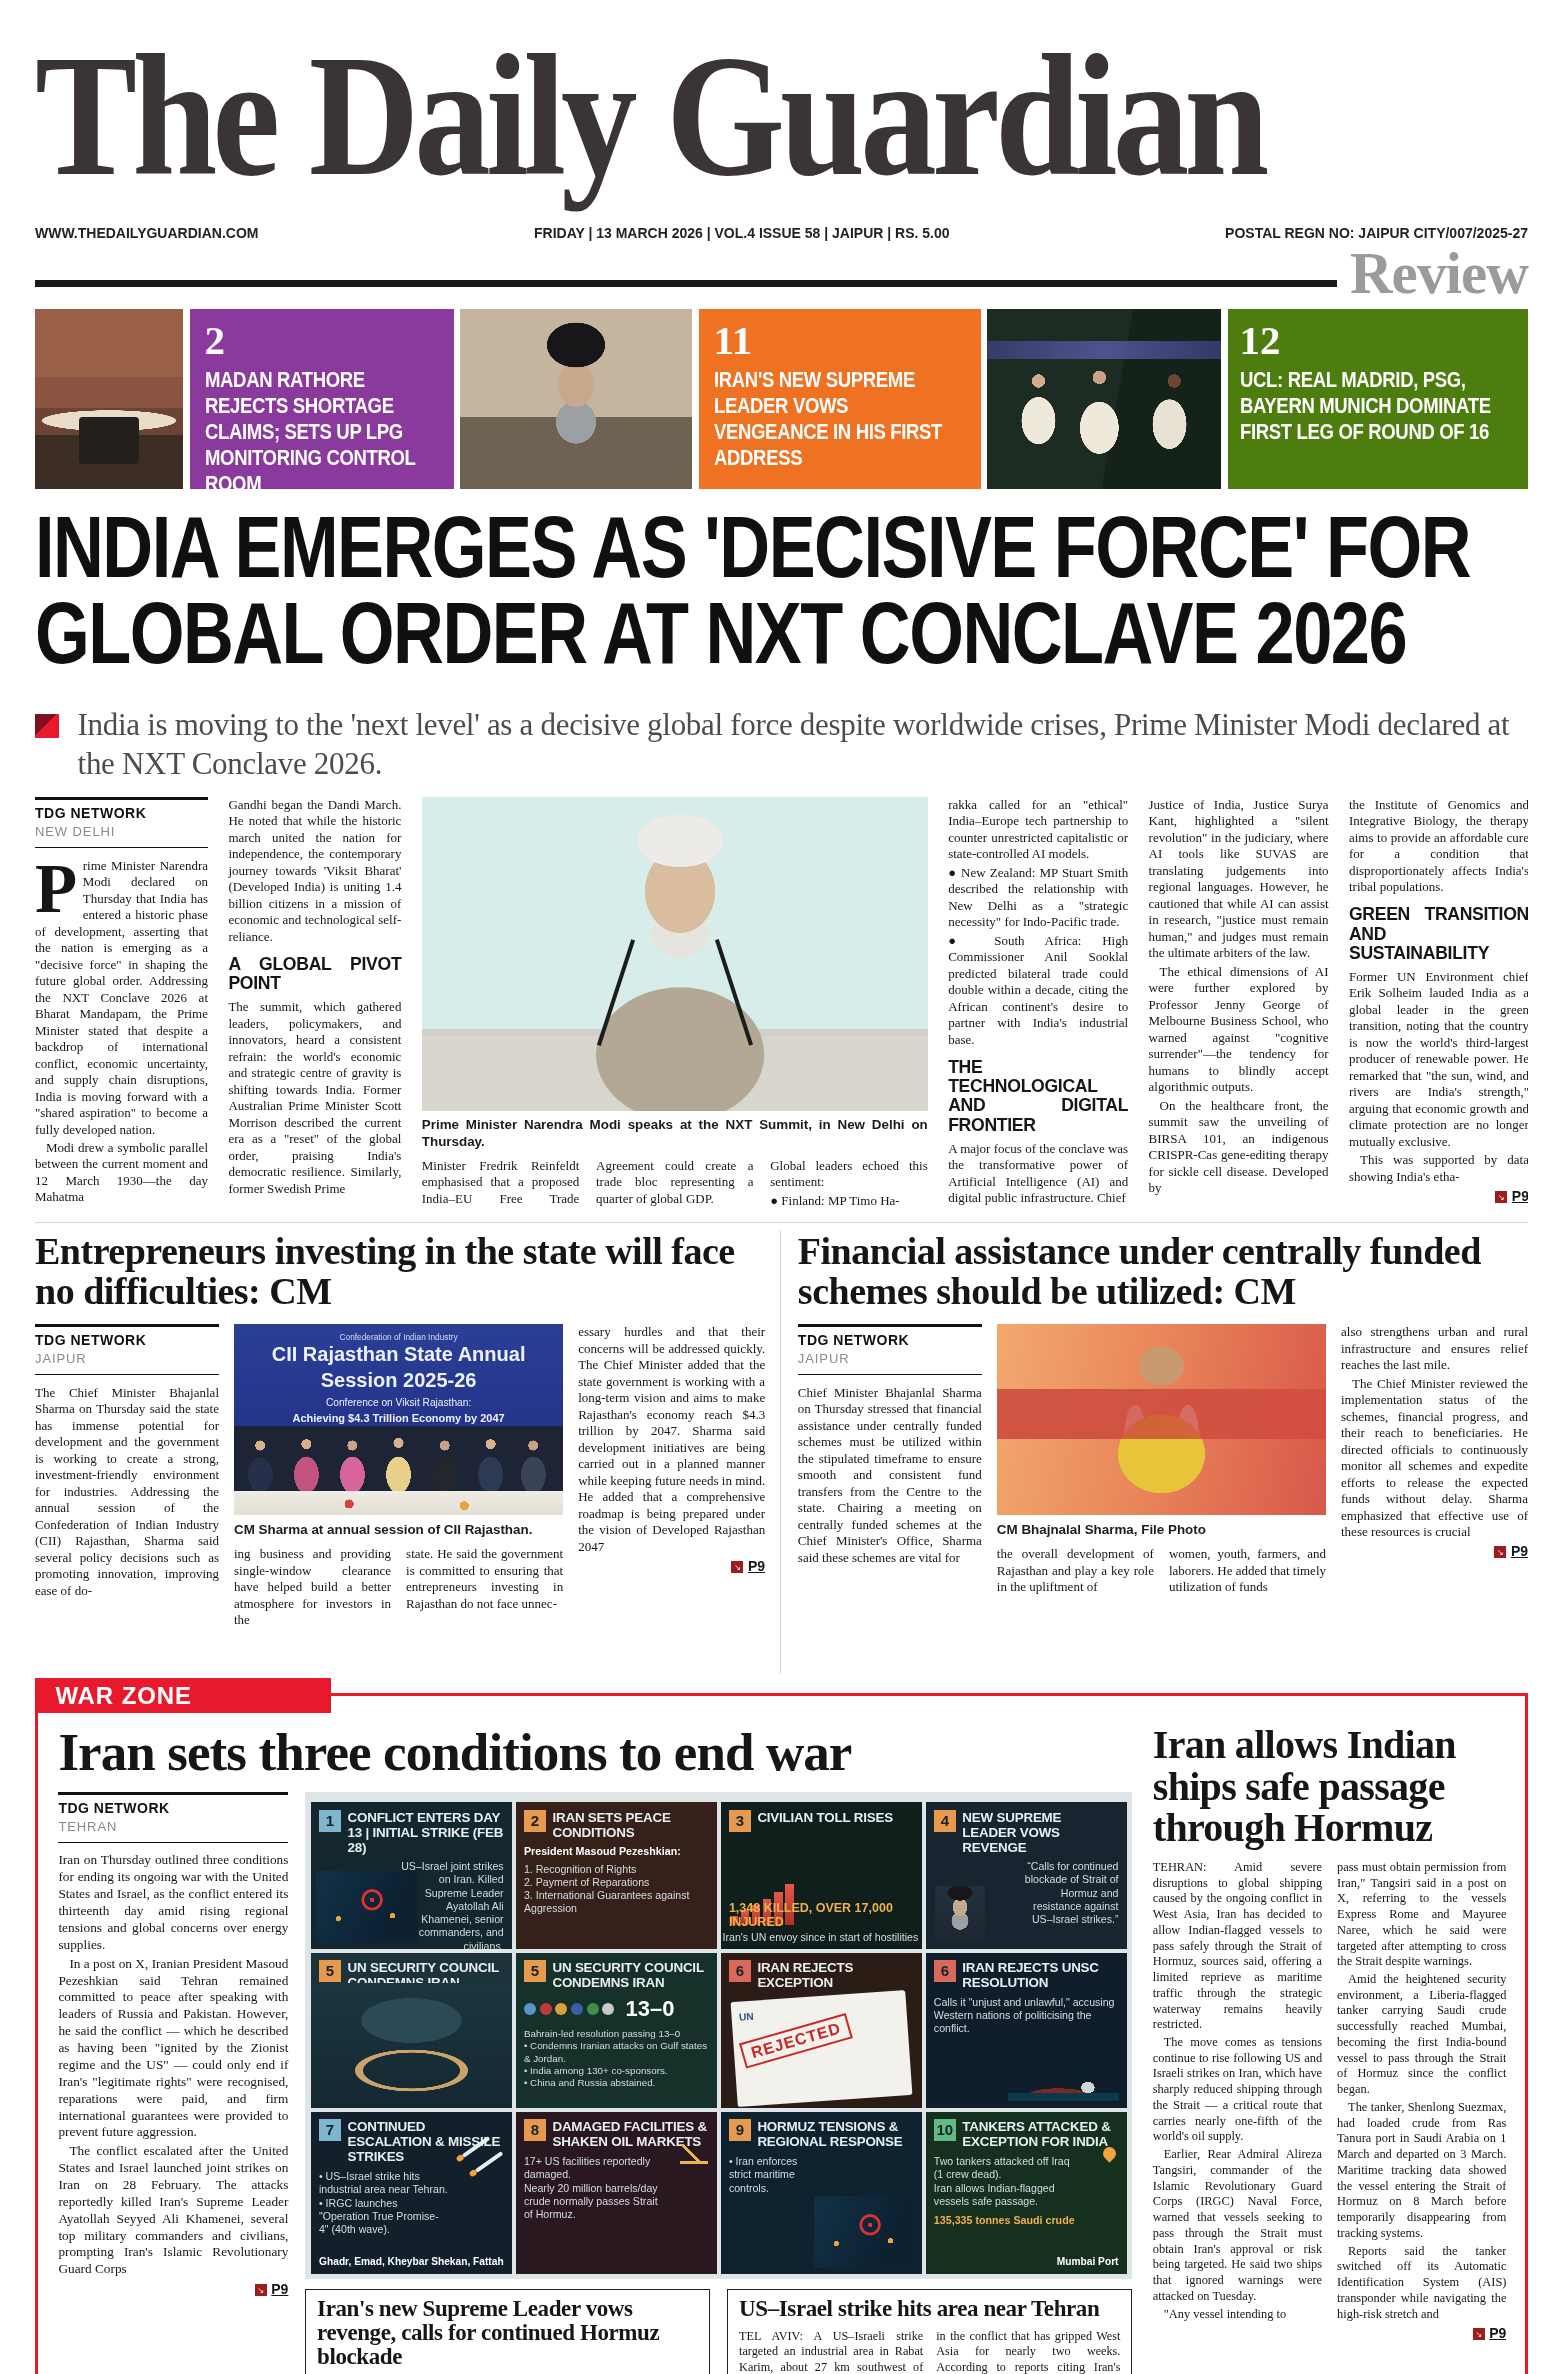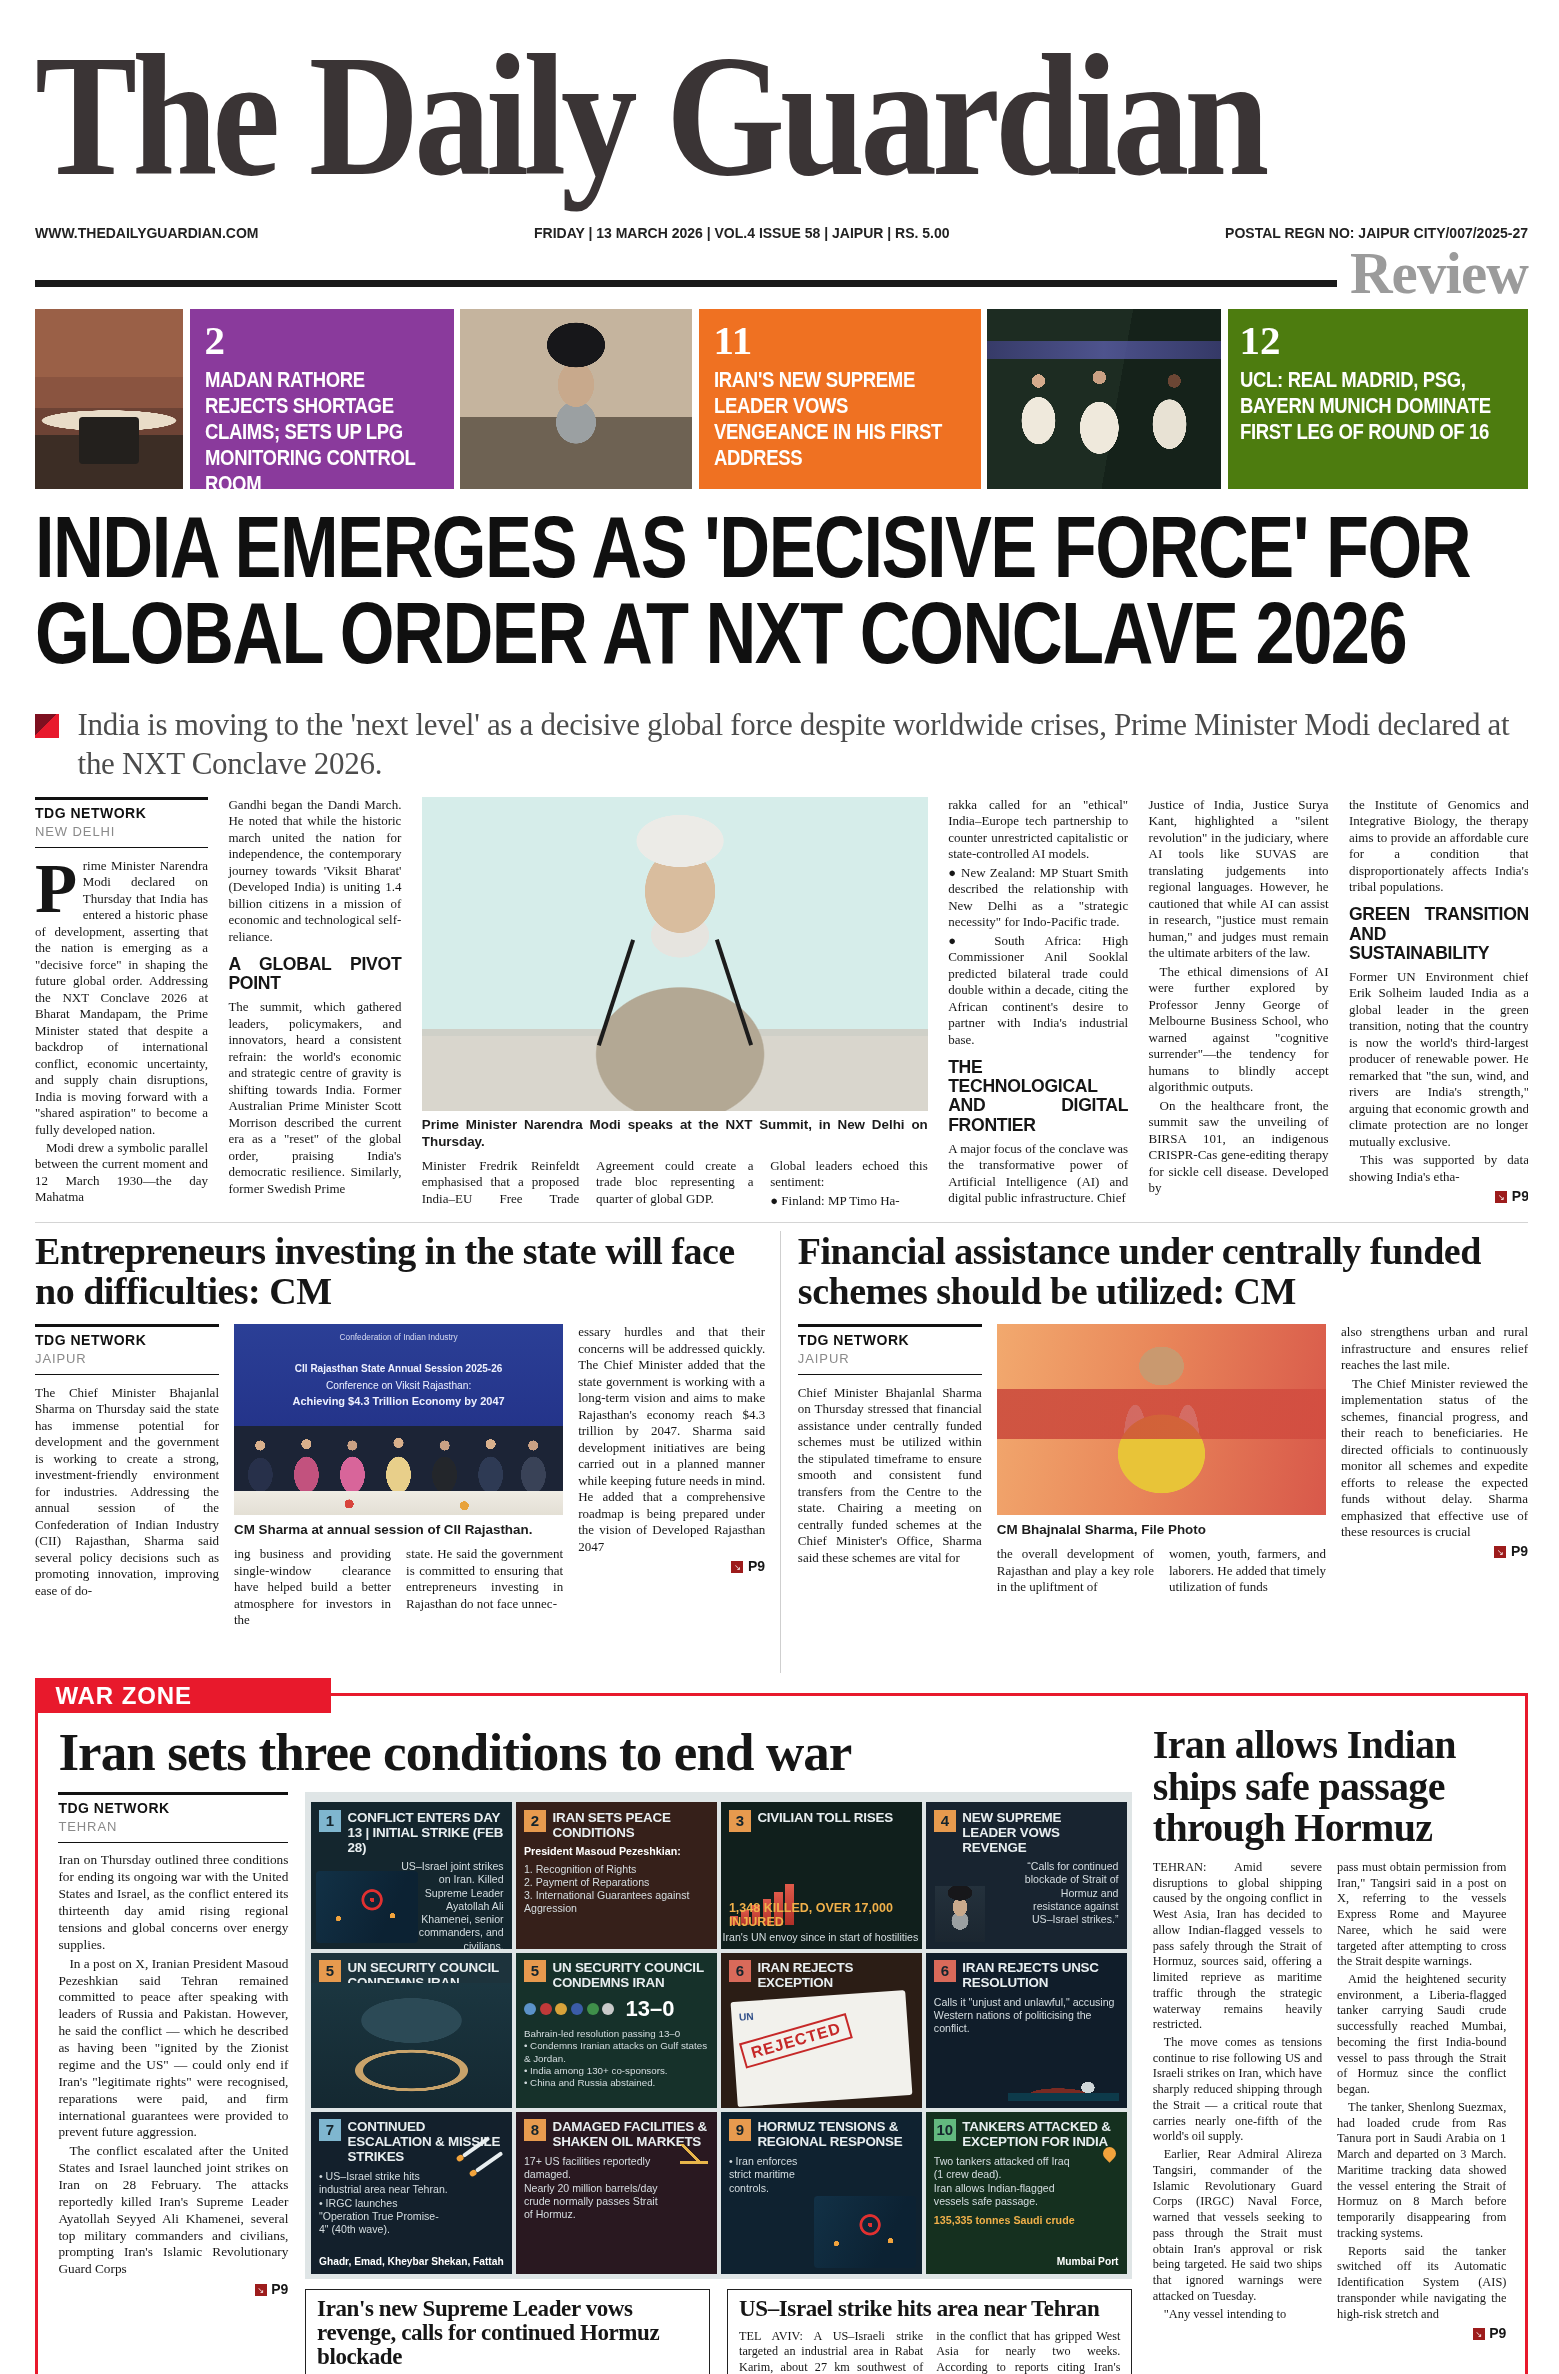--- a/index.html
+++ b/index.html
@@ -87,36 +87,36 @@
   .photo-modi::before,.photo-modi::after{content:"";position:absolute;bottom:20%;width:3.7px;height:111px;background:#1c1c1c;}
   .photo-modi::before{left:38%;transform:rotate(18deg);}
   .photo-modi::after{right:38%;transform:rotate(-18deg);}
   .caption{font-family:"Liberation Sans",sans-serif;font-weight:bold;font-size:13.4px;
     color:#1c1c1c;margin:6.5px 0 8.3px;line-height:1.2;}
   .under-cols{columns:3;column-gap:16.7px;height:104px;overflow:hidden;}
 
   .jump{display:flex;justify-content:flex-end;align-items:center;gap:4.6px;margin-top:2.8px;}
   .jump-icon{width:12px;height:12px;background:#9d1c1c;color:#fff;font-size:8.3px;line-height:12px;
     text-align:center;font-family:"Liberation Sans",sans-serif;}
-  .jump b{font-family:"Liberation Sans",sans-serif;font-size:14px;}
+  .jump b{font-family:"Liberation Sans",sans-serif;font-size:14px;text-decoration:underline;}
 
   .midrule{border:none;border-top:0.9px solid #d4d4d4;margin:9.3px 0 7.4px;}
 
   
   .cm-row{display:flex;gap:0;height:442px;overflow:hidden;}
   .cm-art{flex:1;padding-right:15px;}
   .cm-art + .cm-art{border-left:0.9px solid #cfcfcf;padding-left:16.7px;padding-right:0;}
   .cm-h2{font-family:"Liberation Serif",serif;font-weight:bold;font-size:38px;line-height:1.06;
     letter-spacing:-0.5px;margin:0 0 13px;}
   .cm-grid{display:grid;grid-template-columns:184px 1fr 187px;column-gap:15px;height:345px;overflow:hidden;}
   .photo-cii{position:relative;height:191px;background:#202a3e;overflow:hidden;}
   .cii-banner{background:linear-gradient(#2b3f96,#24348a);color:#eef1ff;text-align:center;
     font-family:"Liberation Sans",sans-serif;padding:7.4px 5.6px 5.6px;height:89px;}
   .cii-l1{font-size:8.3px;opacity:.85;}
-  .cii-l2{font-size:10px;font-weight:bold;margin-top:21px;text-align:center;}
+  .cii-l2{font-size:20px;font-weight:bold;margin-top:0;text-align:center;}
   .cii-l3{font-size:10.2px;margin-top:4.6px;}
   .cii-l4{font-size:11px;font-weight:bold;margin-top:1.9px;}
   .cii-people{height:65px;background:
     radial-gradient(circle 8.3px at 8% 30%, #d9b08c 60%, transparent 61%),
     radial-gradient(circle 8.3px at 22% 28%, #d9b08c 60%, transparent 61%),
     radial-gradient(circle 8.3px at 36% 30%, #caa184 60%, transparent 61%),
     radial-gradient(circle 8.3px at 50% 26%, #d9b08c 60%, transparent 61%),
     radial-gradient(circle 8.3px at 64% 30%, #caa184 60%, transparent 61%),
     radial-gradient(circle 8.3px at 78% 28%, #d9b08c 60%, transparent 61%),
     radial-gradient(circle 8.3px at 91% 30%, #caa184 60%, transparent 61%),

